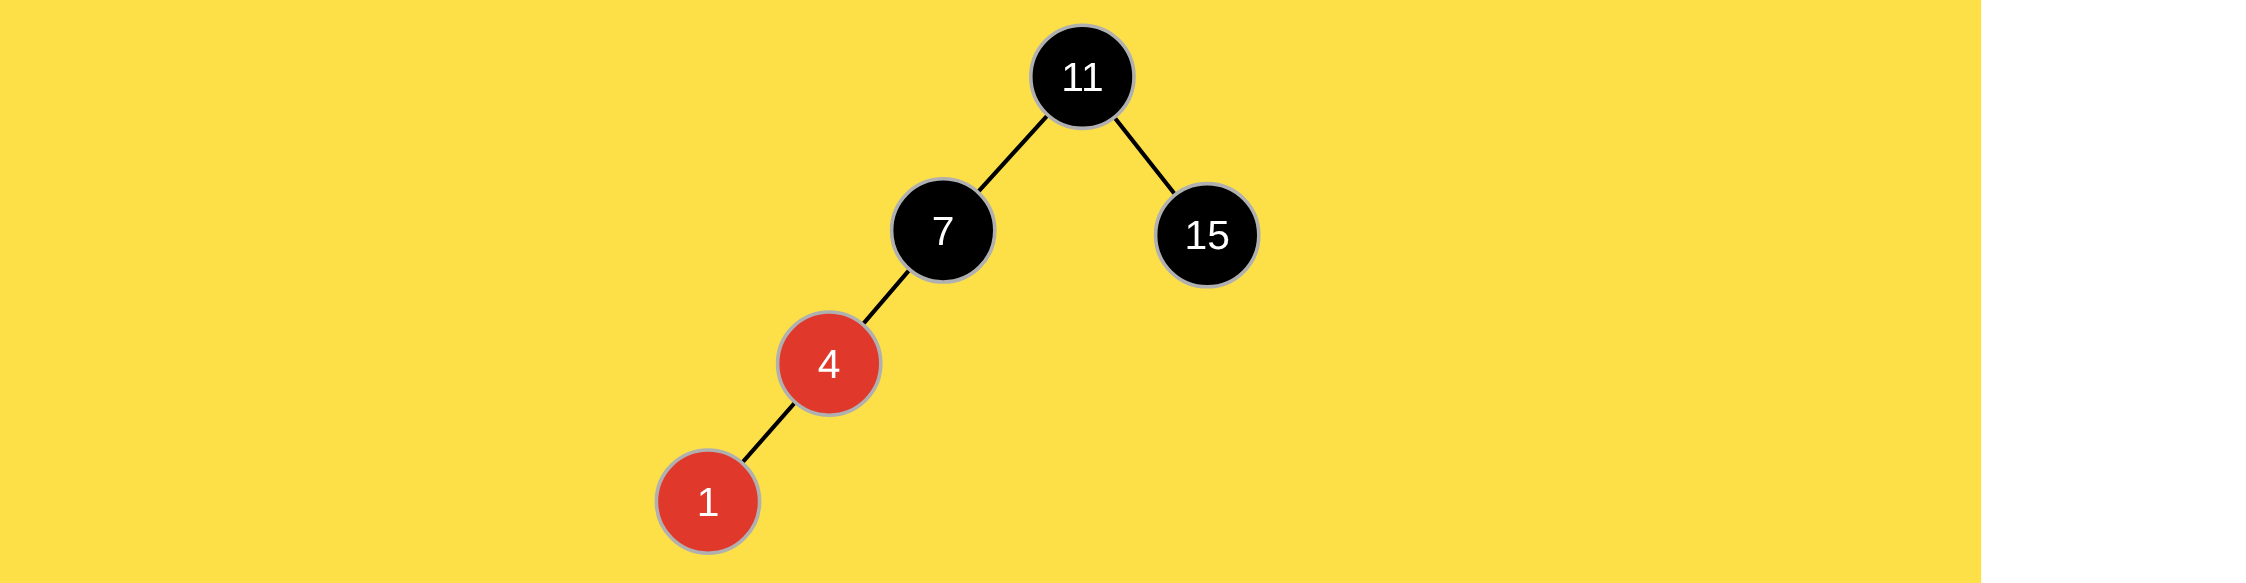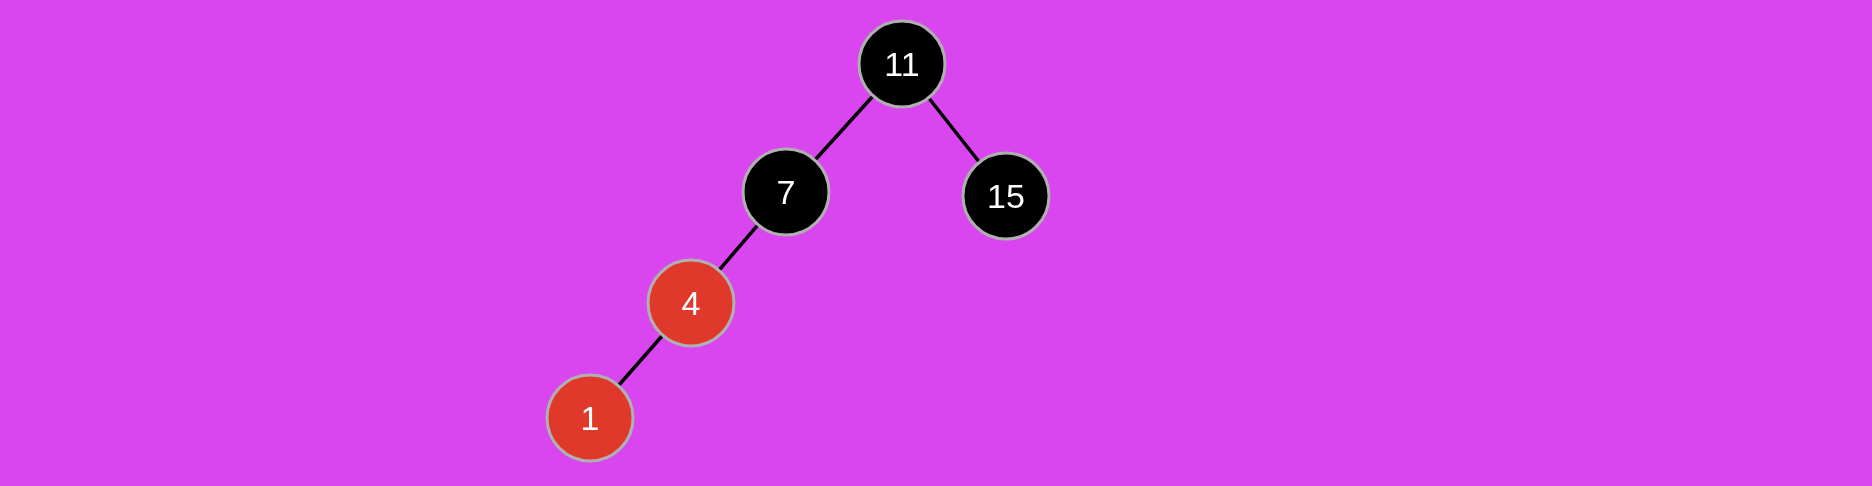--- a/index.html
+++ b/index.html
@@ -3,23 +3,23 @@
 <meta charset="utf-8">
 <style>
   html, body {
     margin: 0;
     padding: 0;
     background: #ffffff;
     font-family: "Liberation Sans", sans-serif;
   }
   .stage {
     position: relative;
-    width: 1872px;
+    width: 1651px;
     height: 486px;
-    background: #d946ef;
+    background: #fde047;
     overflow: hidden;
   }
   svg.tree-svg {
     position: absolute;
     left: 0;
     top: 0;
     display: block;
   }
   .tree-edge {
     fill: none;

